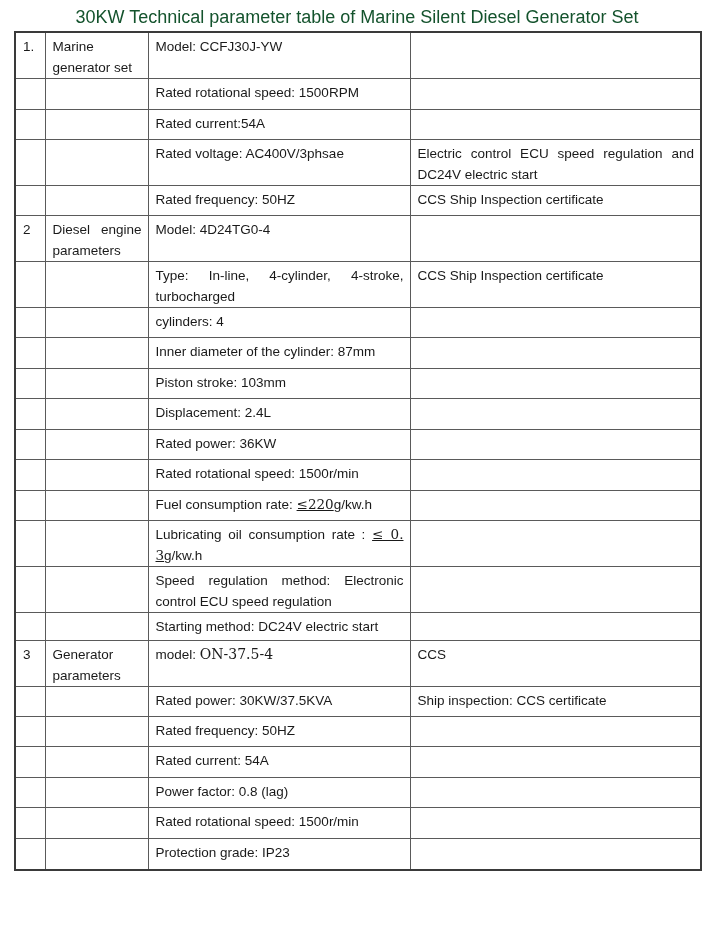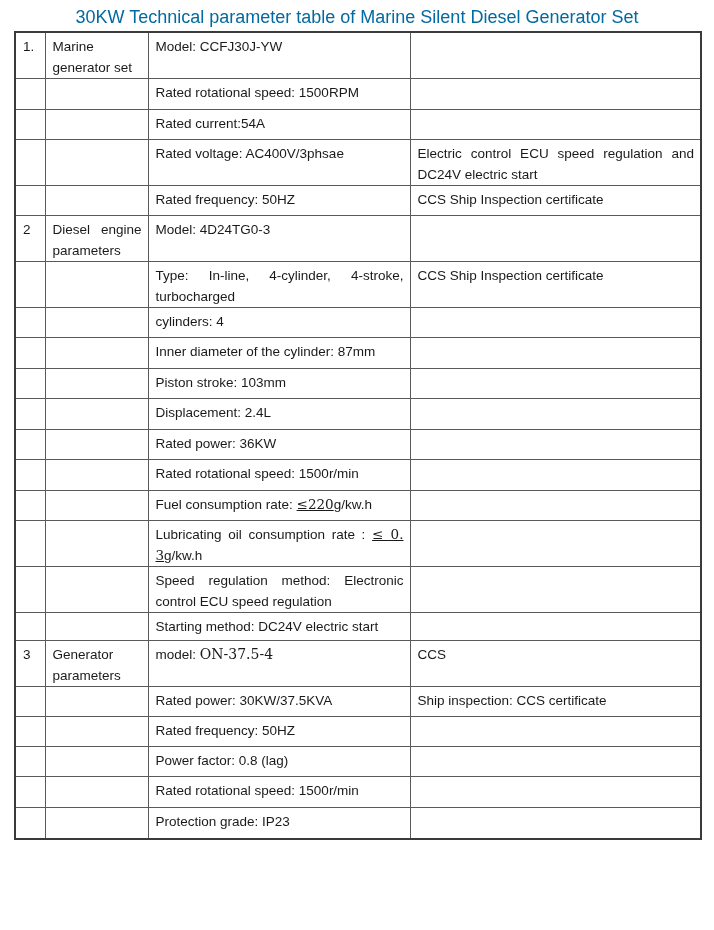--- a/index.html
+++ b/index.html
@@ -9,21 +9,21 @@
     font-family: "Liberation Sans", sans-serif;
     color: #1a1a1a;
     overflow: hidden;
   }
   .page { position: relative; width: 714px; height: 930px; }
   .doc-title {
     text-align: center;
     font-size: 18px;
     line-height: 22px;
     padding-top: 6px;
-    color: #0369a1;
+    color: #14532d;
     white-space: nowrap;
   }
   table.param-table {
     border-collapse: collapse;
     table-layout: fixed;
     width: 686px;
     margin: 3px 0 0 14px;
     border: 2px solid #3a3a3a;
   }
   table.param-table td {
@@ -81,21 +81,21 @@
       </tr>
       <tr style="height:30px">
         <td class="num-cell"></td>
         <td></td>
         <td>Rated frequency: 50HZ</td>
         <td>CCS Ship Inspection certificate</td>
       </tr>
       <tr style="height:43px">
         <td class="num-cell">2</td>
         <td class="jst">Diesel engine parameters</td>
-        <td>Model: 4D24TG0-3</td>
+        <td>Model: 4D24TG0-4</td>
         <td></td>
       </tr>
       <tr style="height:43px">
         <td class="num-cell"></td>
         <td></td>
         <td class="jst">Type: In-line, 4-cylinder, 4-stroke, turbocharged</td>
         <td>CCS Ship Inspection certificate</td>
       </tr>
       <tr style="height:30px">
         <td class="num-cell"></td>
@@ -168,20 +168,26 @@
         <td></td>
         <td>Rated power: 30KW/37.5KVA</td>
         <td>Ship inspection: CCS certificate</td>
       </tr>
       <tr style="height:30px">
         <td class="num-cell"></td>
         <td></td>
         <td>Rated frequency: 50HZ</td>
         <td></td>
       </tr>
+      <tr style="height:31px">
+        <td class="num-cell"></td>
+        <td></td>
+        <td>Rated current: 54A</td>
+        <td></td>
+      </tr>
       <tr style="height:30px">
         <td class="num-cell"></td>
         <td></td>
         <td>Power factor: 0.8 (lag)</td>
         <td></td>
       </tr>
       <tr style="height:31px">
         <td class="num-cell"></td>
         <td></td>
         <td>Rated rotational speed: 1500r/min</td>

